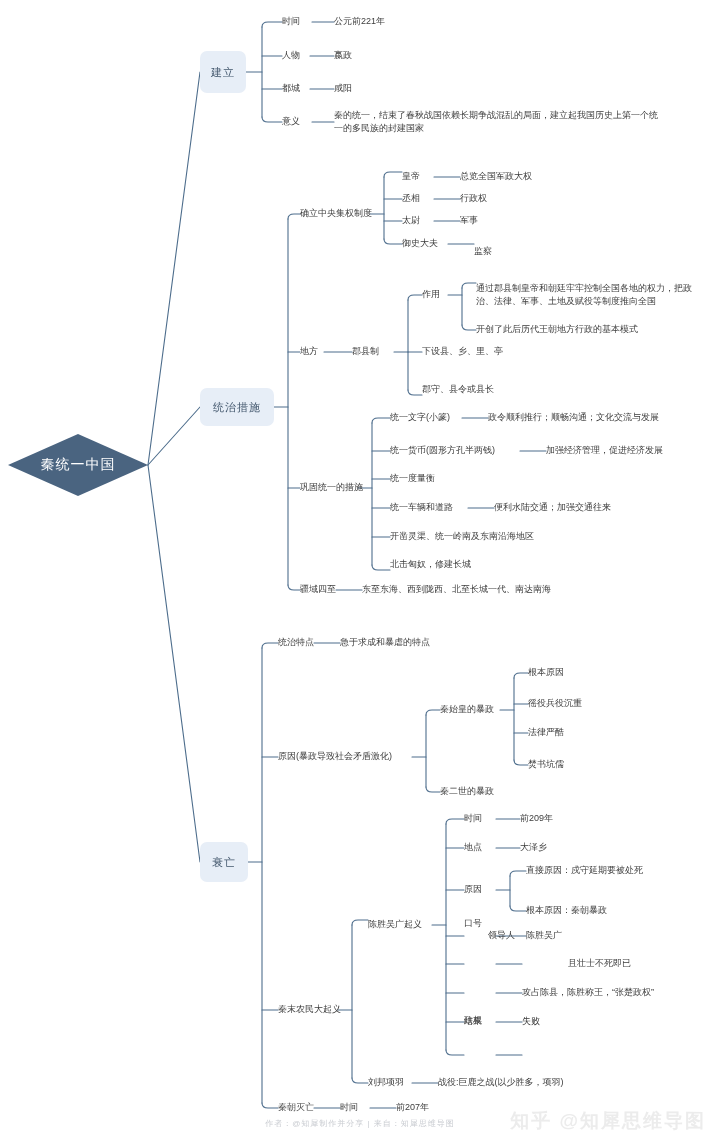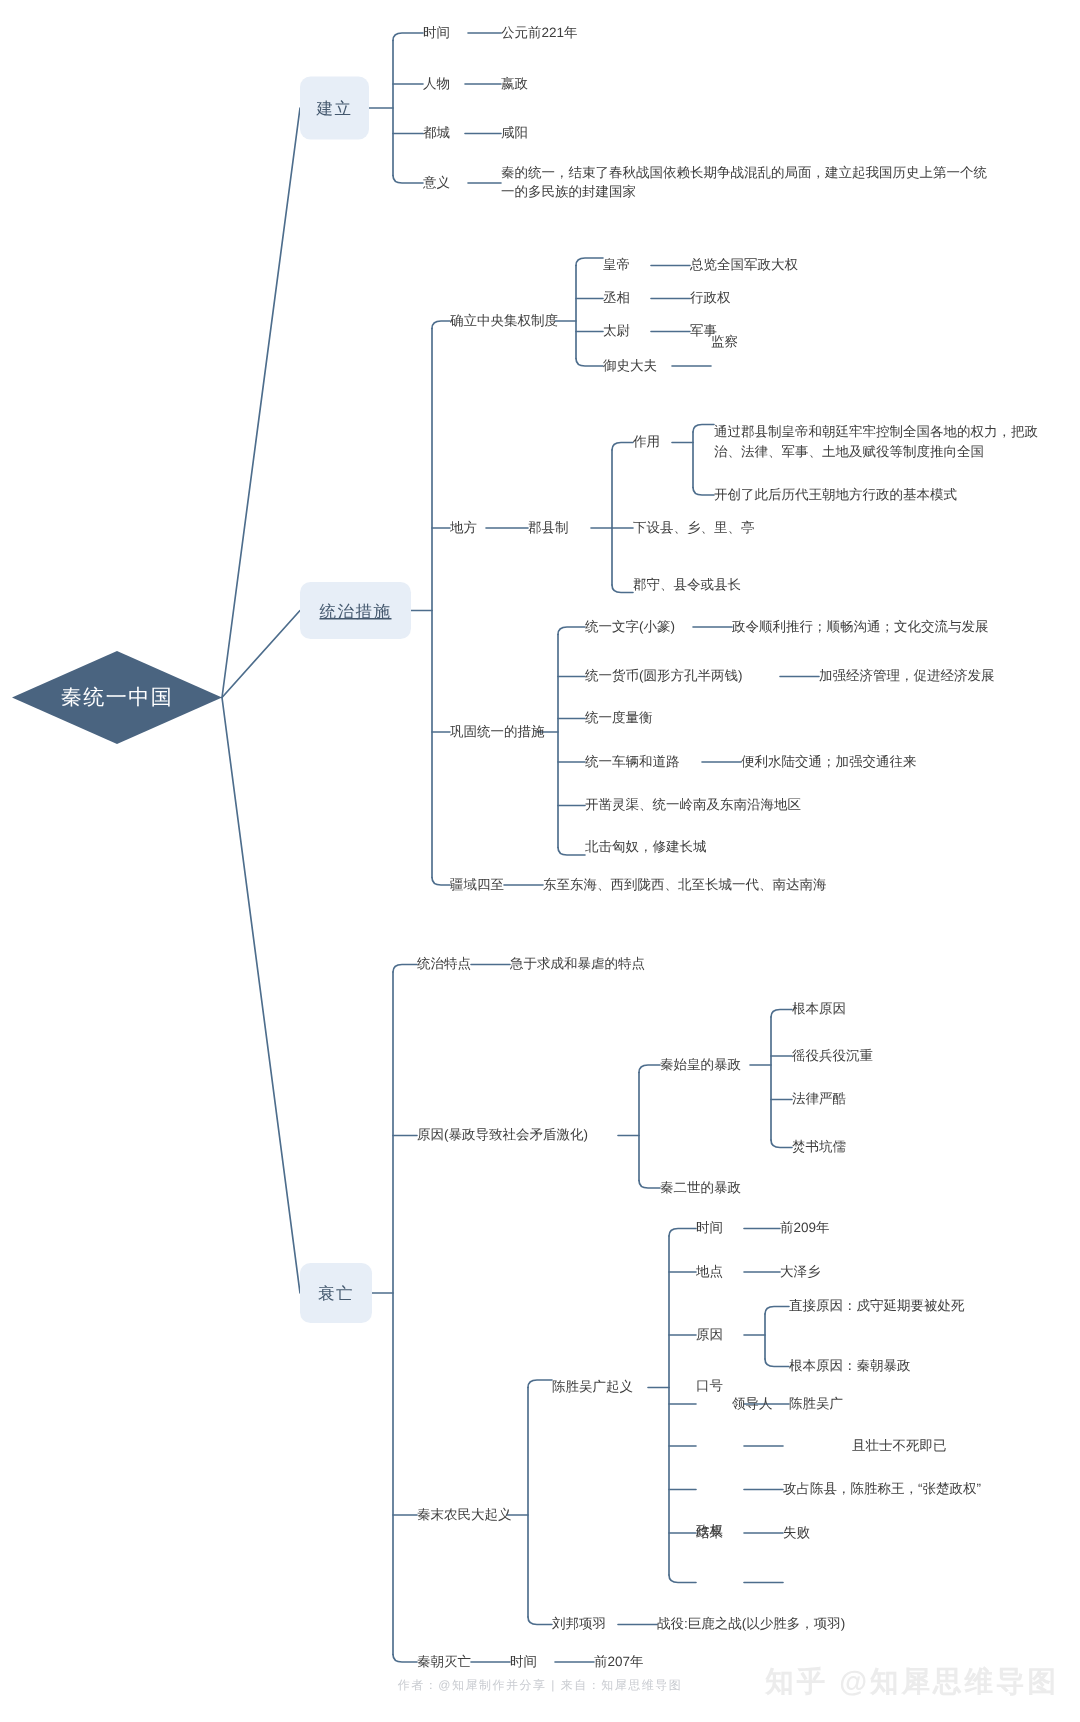--- a/index.html
+++ b/index.html
@@ -200,21 +200,21 @@
       <path d="M370,1108 L396,1108"></path>
 
     <path d="M446,1022 L464,1022"></path>
         <path d="M496,1022 L522,1022"></path>
       </g>
   </svg>
 
   <div class="root" style="left:8px; top:465px;">秦统一中国</div>
 
   <div class="pill" style="left:200px; top:72px; width:46px; height:42px;">建立</div>
-  <div class="pill" style="left:200px; top:407px; width:74px; height:38px;text-decoration:underline;">统治措施</div>
+  <div class="pill" style="left:200px; top:407px; width:74px; height:38px;">统治措施</div>
   <div class="pill" style="left:200px; top:862px; width:48px; height:40px;">衰亡</div>
 
   <div class="node" style="left:282px; top:22px;">时间</div>
   <div class="node" style="left:334px; top:22px;">公元前221年</div>
 
   <div class="node" style="left:282px; top:56px;">人物</div>
   <div class="node" style="left:334px; top:56px;">嬴政</div>
 
   <div class="node" style="left:282px; top:89px;">都城</div>
   <div class="node" style="left:334px; top:89px;">咸阳</div>
@@ -227,21 +227,21 @@
   <div class="node" style="left:402px; top:177px;text-align:right;">皇帝</div>
   <div class="node" style="left:460px; top:177px;">总览全国军政大权</div>
 
   <div class="node" style="left:402px; top:199px;">丞相</div>
   <div class="node" style="left:460px; top:199px;">行政权</div>
 
   <div class="node" style="left:402px; top:221px;">太尉</div>
   <div class="node" style="left:460px; top:221px;">军事</div>
 
   <div class="node" style="left:402px; top:244px;">御史大夫</div>
-  <div class="node" style="left:474px; top:228px;">监察</div>
+  <div class="node" style="left:474px; top:252px;">监察</div>
 
   <div class="node" style="left:300px; top:352px;">地方</div>
   <div class="node" style="left:352px; top:352px;">郡县制</div>
 
   <div class="node" style="left:422px; top:295px;">作用</div>
   <div class="node wrap" style="left:476px; top:295px; width:226px;">通过郡县制皇帝和朝廷牢牢控制全国各地的权力，把政治、法律、军事、土地及赋役等制度推向全国</div>
   <div class="node" style="left:476px; top:330px;">开创了此后历代王朝地方行政的基本模式</div>
 
   <div class="node" style="left:422px; top:352px;">下设县、乡、里、亭</div>
   <div class="node" style="left:422px; top:390px;">郡守、县令或县长</div>

